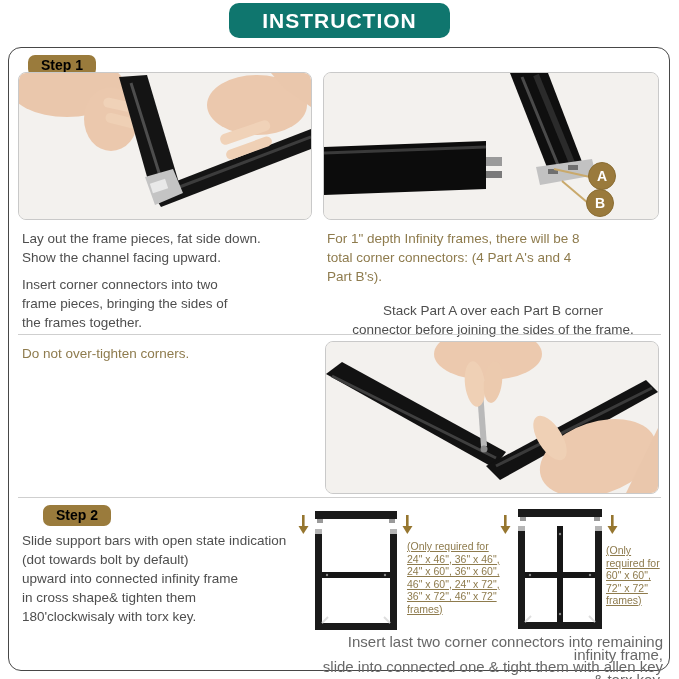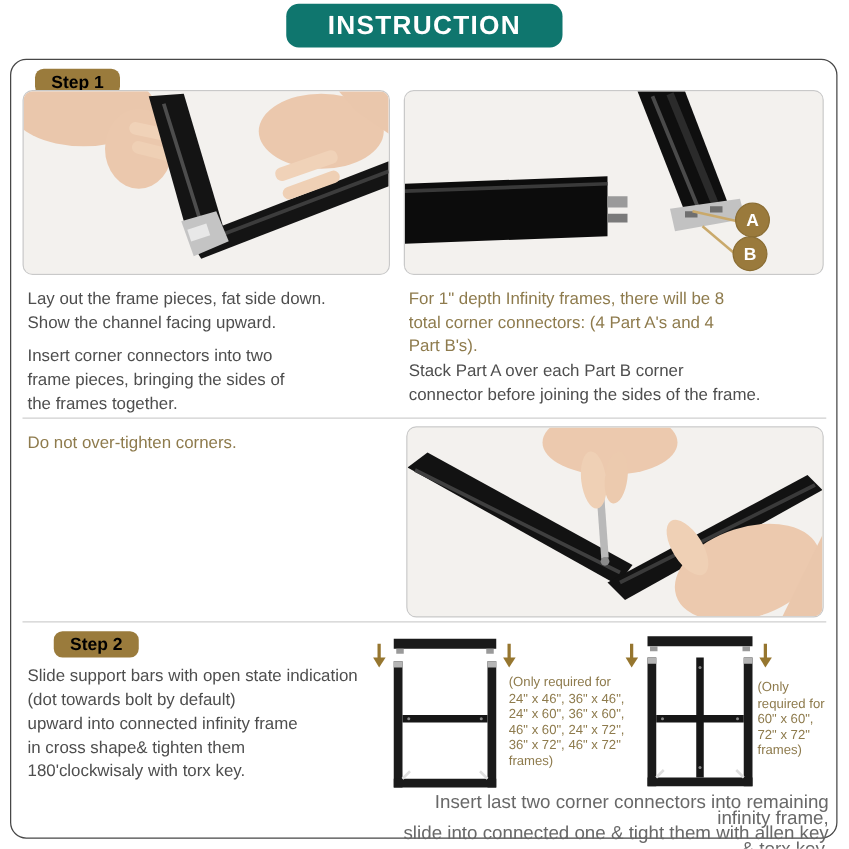--- a/index.html
+++ b/index.html
@@ -36,21 +36,21 @@
   .body-text{font-size:13.5px;line-height:19px;color:#4e4e4e;}
   .gold-text{color:#8e7b4d;}
   .divider{height:1px;background:#cfcfcf;}
 
   .part-label{
     width:26px;height:26px;border-radius:50%;background:#9a7a3c;color:#fff;
     font-weight:bold;font-size:14px;display:flex;align-items:center;justify-content:center;
     border:1px solid #8a6d33;
   }
 
-  .note-text{font-size:10.5px;line-height:12.5px;color:#8e7b4d;}
+  .note-text{font-size:10.5px;line-height:12.5px;color:#8e7b4d;text-decoration:underline;}
   .caption-text{font-size:15px;line-height:12.5px;color:#686868;text-align:right;}
 </style>
 </head>
 <body>
 
 <div class="abs header-pill">
   <span>INSTRUCTION</span>
 </div>
 
 <div class="abs content-box"></div>
@@ -107,21 +107,21 @@
   <div class="body-text pre">Lay out the frame pieces, fat side down.
 Show the channel facing upward.</div>
   <div class="body-text pre" style="margin-top:8px;">Insert corner connectors into two
 frame pieces, bringing the sides of
 the frames together.</div>
 </div>
 <div class="abs" style="left:327px;top:229px;width:332px;">
   <div class="body-text gold-text pre">For 1" depth Infinity frames, there will be 8
 total corner connectors: (4 Part A's and 4
 Part B's).</div>
-  <div class="body-text pre" style="margin-top:1px;">Stack Part A over each Part B corner
+  <div class="body-text pre" style="margin-top:15px;text-align:center;">Stack Part A over each Part B corner
 connector before joining the sides of the frame.</div>
 </div>
 
 <div class="abs divider" style="left:18px;top:334px;width:643px;"></div>
 
 <div class="abs" style="left:22px;top:344px;width:305px;">
   <div class="body-text gold-text pre">Do not over-tighten corners.</div>
 </div>
 
 <div class="abs photo" style="left:325px;top:341px;width:332px;height:151px;">

